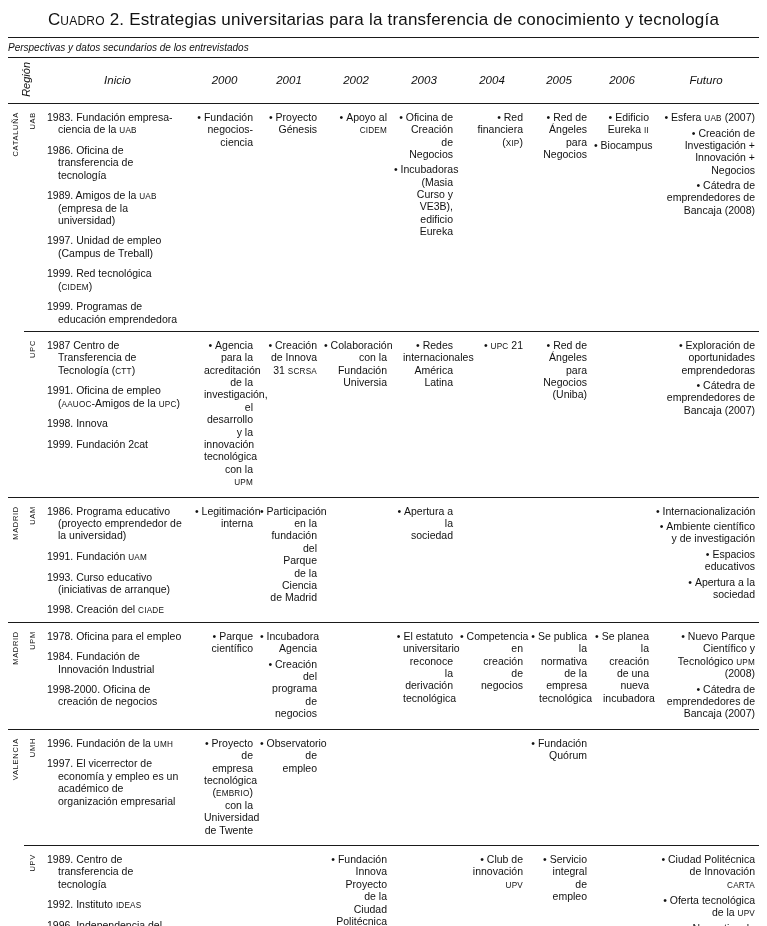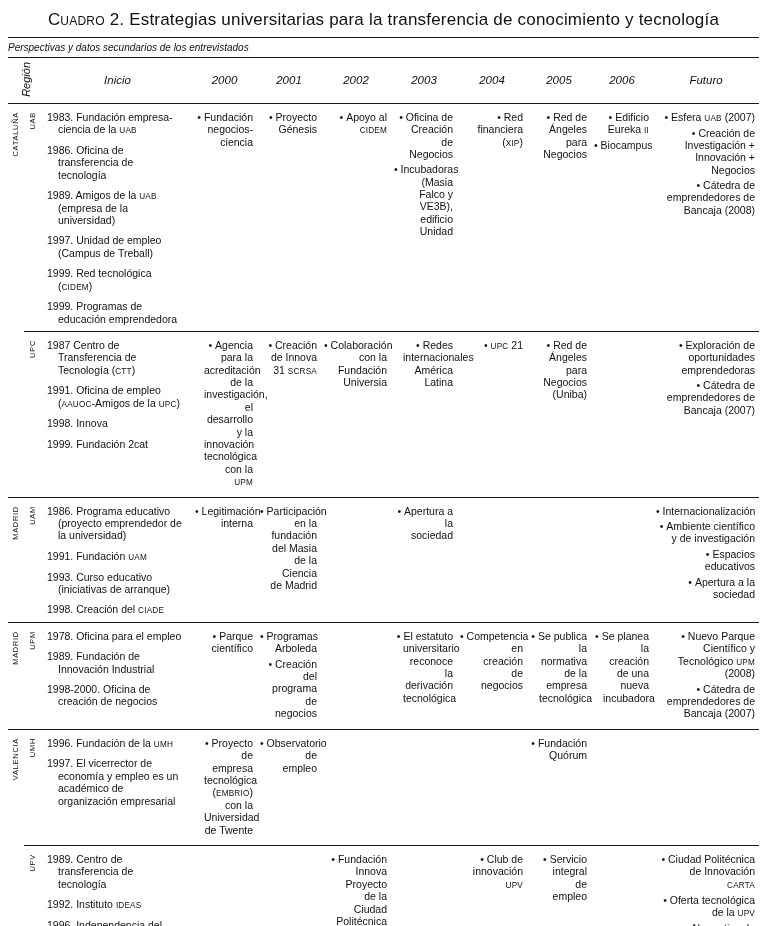--- a/index.html
+++ b/index.html
@@ -97,21 +97,21 @@
             <div class="bullet-item">Fundación negocios-ciencia</div>
           </td>
           <td class="year-cell">
             <div class="bullet-item">Proyecto Génesis</div>
           </td>
           <td class="year-cell">
             <div class="bullet-item">Apoyo al <span class="sc">CIDEM</span></div>
           </td>
           <td class="year-cell">
             <div class="bullet-item">Oficina de Creación de Negocios</div>
-            <div class="bullet-item">Incubadoras (Masia Falco y VE3B), edificio Unidad</div>
+            <div class="bullet-item">Incubadoras (Masia Curso y VE3B), edificio Eureka</div>
           </td>
           <td class="year-cell">
             <div class="bullet-item">Red financiera (<span class="sc">XIP</span>)</div>
           </td>
           <td class="year-cell">
             <div class="bullet-item">Red de Ángeles para Negocios</div>
           </td>
           <td class="year-cell">
             <div class="bullet-item">Edificio Eureka <span class="sc">II</span></div>
             <div class="bullet-item">Biocampus</div>
@@ -160,49 +160,49 @@
           <td class="inicio-cell">
             <div class="entry">1986. Programa educativo (proyecto emprendedor de la universidad)</div>
             <div class="entry">1991. Fundación <span class="sc">UAM</span></div>
             <div class="entry">1993. Curso educativo (iniciativas de arranque)</div>
             <div class="entry">1998. Creación del <span class="sc">CIADE</span></div>
           </td>
           <td class="year-cell">
             <div class="bullet-item">Legitimación interna</div>
           </td>
           <td class="year-cell">
-            <div class="bullet-item">Participación en la fundación del Masia de la Ciencia de Madrid</div>
+            <div class="bullet-item">Participación en la fundación del Parque de la Ciencia de Madrid</div>
           </td>
           <td class="year-cell"></td>
           <td class="year-cell">
             <div class="bullet-item">Apertura a la sociedad</div>
           </td>
           <td class="year-cell"></td>
           <td class="year-cell"></td>
           <td class="year-cell"></td>
           <td class="year-cell">
             <div class="bullet-item">Internacionalización</div>
             <div class="bullet-item">Ambiente científico y de investigación</div>
             <div class="bullet-item">Espacios educativos</div>
             <div class="bullet-item">Apertura a la sociedad</div>
           </td>
         </tr>
         <tr class="group-start">
           <td class="region-cell" rowspan="1"><span class="vertical caps-label">Madrid</span></td>
           <td class="univ-cell"><span class="vertical caps-label">UPM</span></td>
           <td class="inicio-cell">
             <div class="entry">1978. Oficina para el empleo</div>
-            <div class="entry">1989. Fundación de Innovación Industrial</div>
+            <div class="entry">1984. Fundación de Innovación Industrial</div>
             <div class="entry">1998-2000. Oficina de creación de negocios</div>
           </td>
           <td class="year-cell">
             <div class="bullet-item">Parque científico</div>
           </td>
           <td class="year-cell">
-            <div class="bullet-item">Programas Arboleda</div>
+            <div class="bullet-item">Incubadora Agencia</div>
             <div class="bullet-item">Creación del programa de negocios</div>
           </td>
           <td class="year-cell"></td>
           <td class="year-cell">
             <div class="bullet-item">El estatuto universitario reconoce la derivación tecnológica</div>
           </td>
           <td class="year-cell">
             <div class="bullet-item">Competencia en creación de negocios</div>
           </td>
           <td class="year-cell">

